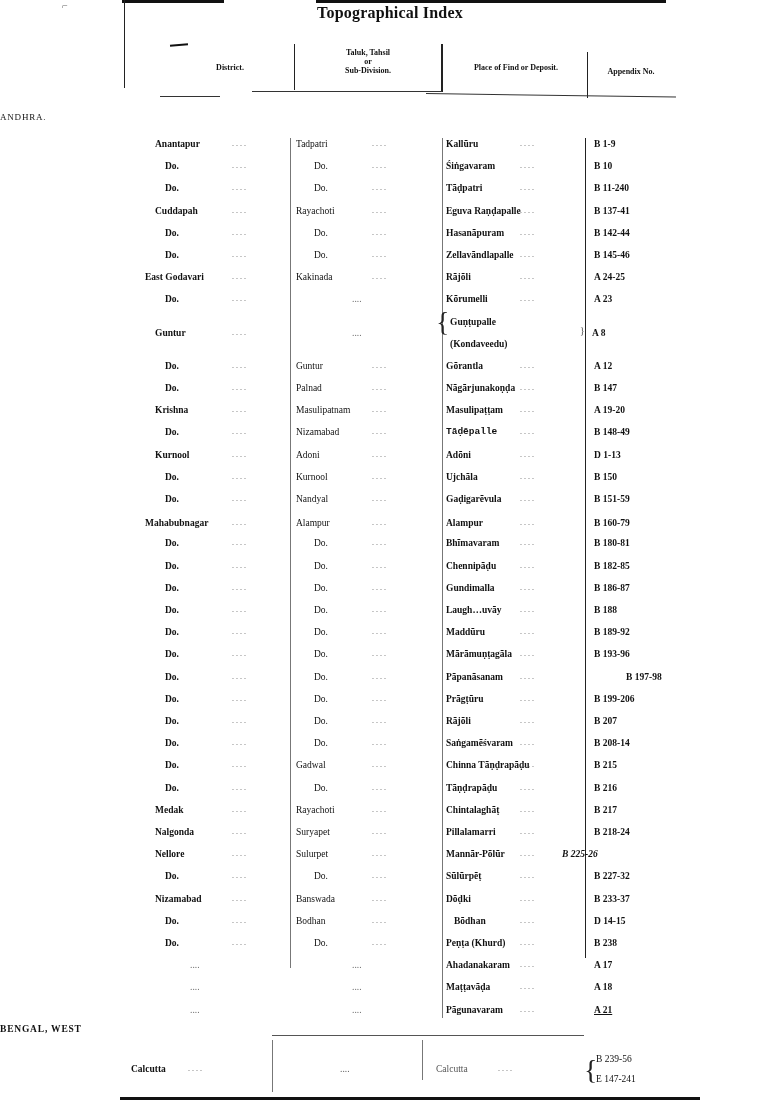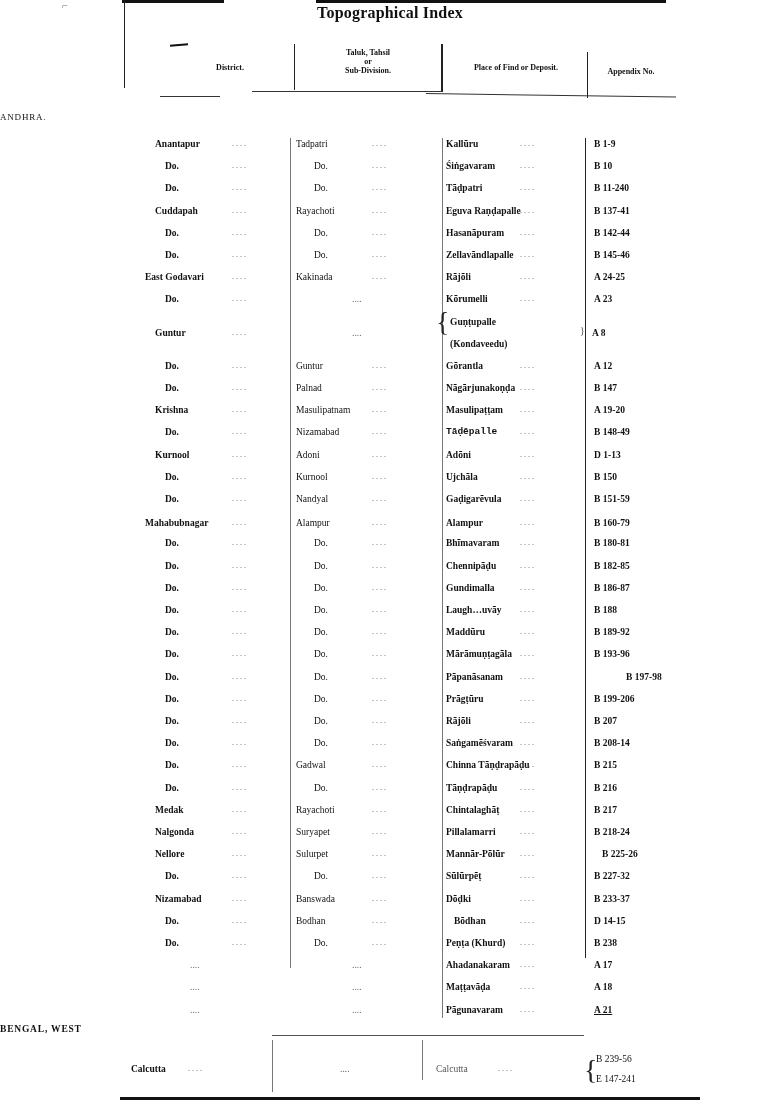--- a/index.html
+++ b/index.html
@@ -338,21 +338,21 @@
       <span class="cell dots" style="left:520px;font-size:8px;">.    .    .    .</span>
       <span class="cell bold" style="left:594px;">B 218-24</span>
     </div>
     <div class="row" style="top: 847.2px;">
       <span class="cell bold" style="left:155px;">Nellore</span>
       <span class="cell dots" style="left:232px;font-size:8px;">.    .    .    .</span>
       <span class="cell" style="left:296px;">Sulurpet</span>
       <span class="cell dots" style="left:372px;font-size:8px;">.    .    .    .</span>
       <span class="cell bold" style="left:446px;">Mannār-Pōlūr</span>
       <span class="cell dots" style="left:520px;font-size:8px;">.    .    .    .</span>
-      <span class="cell bold" style="left:602px;">B 225-26</span>
+      <span class="cell bold" style="left:562px;font-style:italic;">B 225-26</span>
     </div>
     <div class="row" style="top: 869.4px;">
       <span class="cell bold" style="left:165px;">Do.</span>
       <span class="cell dots" style="left:232px;font-size:8px;">.    .    .    .</span>
       <span class="cell" style="left:314px;">Do.</span>
       <span class="cell dots" style="left:372px;font-size:8px;">.    .    .    .</span>
       <span class="cell bold" style="left:446px;">Sūlūrpēṭ</span>
       <span class="cell dots" style="left:520px;font-size:8px;">.    .    .    .</span>
       <span class="cell bold" style="left:594px;">B 227-32</span>
     </div>

